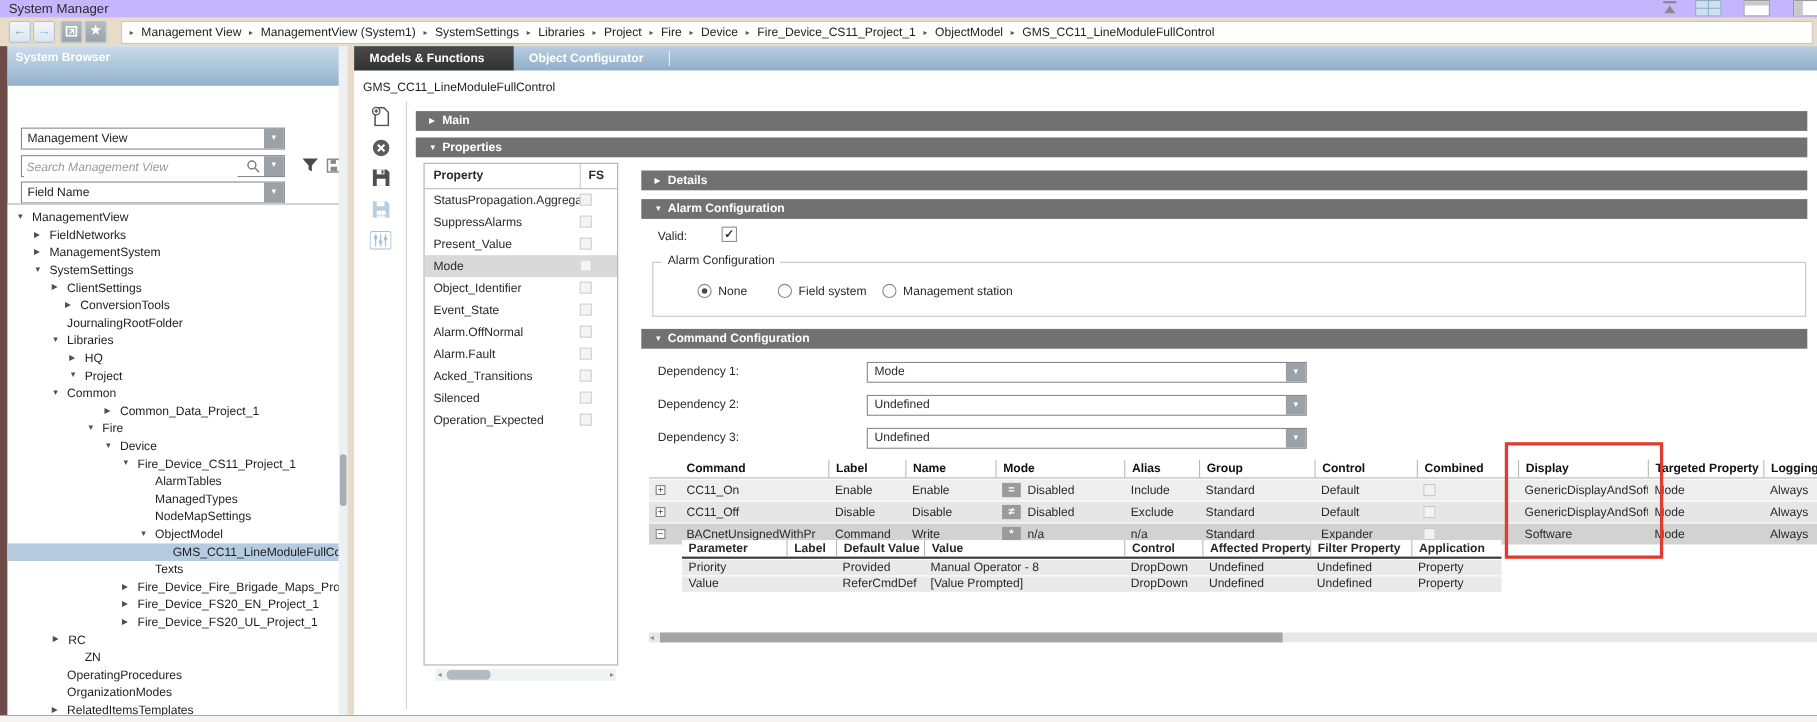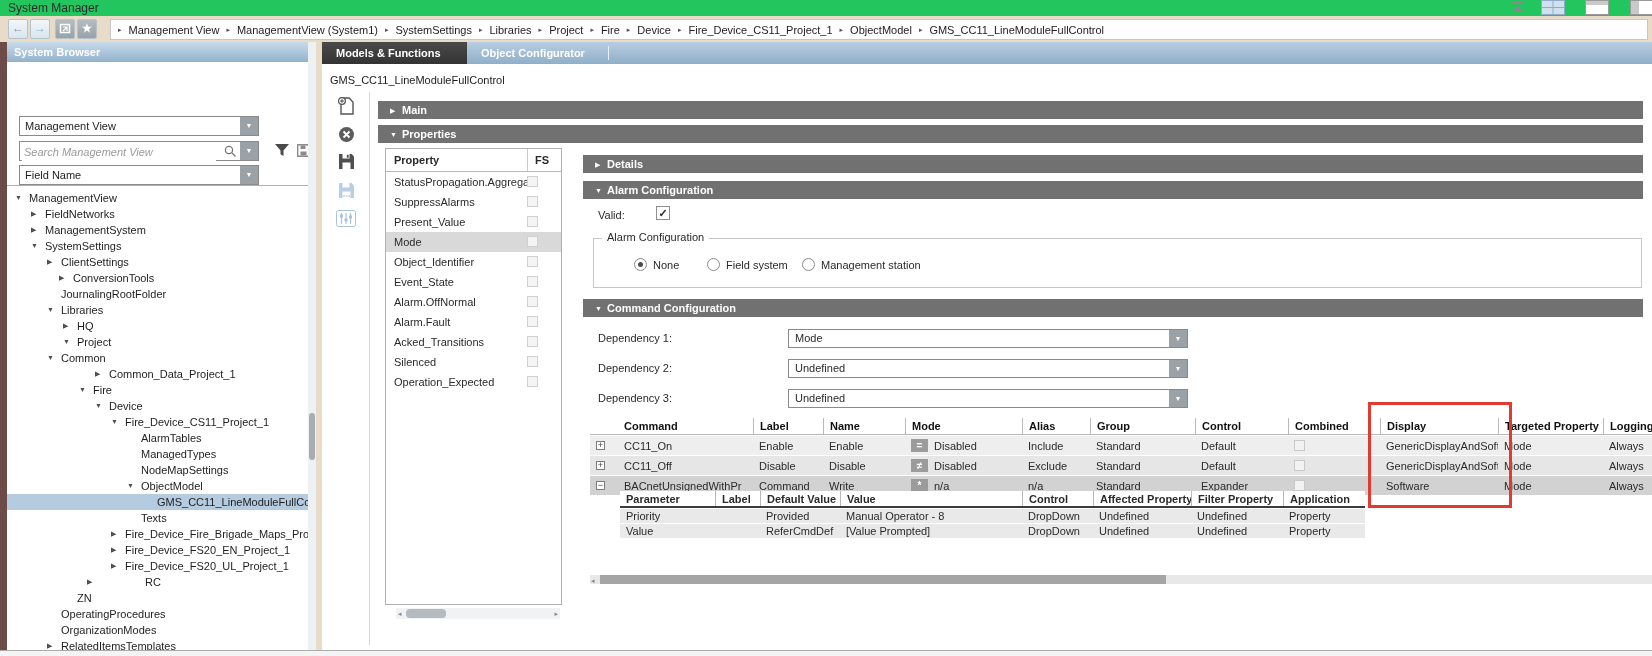--- a/index.html
+++ b/index.html
@@ -1,35 +1,35 @@
 <!DOCTYPE html>
 <html><head>
 <meta charset="utf-8">
 <style>
   html,body{margin:0;padding:0;}
   body{font-family:"Liberation Sans",sans-serif;background:#fff;}
   #app{position:relative;width:1652px;height:656px;overflow:hidden;background:#e8dbc7;font-size:11px;color:#2a2a2a;}
   .abs{position:absolute;}
   
-  .titlebar{left:0;top:0;width:1652px;height:16px;background:#22c55e;}
+  .titlebar{left:0;top:0;width:1652px;height:16px;background:#c4b5fd;}
   .title-text{position:absolute;left:8px;top:1px;font-size:12px;color:#2b2b2b;}
   .tb-ico{position:absolute;top:0;}
   
   .toolbar{left:0;top:16px;width:1652px;height:26px;background:#e8dbc7;}
   .navbtn{position:absolute;top:3px;width:18px;height:18px;border:1px solid #b6c2cc;border-radius:2px;
           background:linear-gradient(#f2f7fb,#d9e5ee);text-align:center;line-height:17px;font-size:12px;font-weight:bold;}
   .navbtn.dark{background:linear-gradient(#b3bcc3,#98a2a9);color:#fff;}
   .crumbbar{position:absolute;left:110px;top:3px;width:1536px;height:19px;background:#fff;border:1px solid #c6c6c6;
             display:flex;align-items:center;overflow:hidden;white-space:nowrap;}
   .crumb-sep{color:#555;font-size:7px;margin:0 7px;flex:0 0 auto;}
   .crumb-item{color:#222;flex:0 0 auto;}
   
   .left-strip{left:0;top:42px;width:7px;height:608px;background:#6d4b46;}
   .sidebar{left:7px;top:42px;width:301px;height:608px;background:#fff;}
-  .sb-header{position:absolute;left:0;top:0;width:301px;height:20px;background:linear-gradient(#c9dbeb,#92b2cc);
+  .sb-header{position:absolute;left:0;top:0;width:301px;height:36px;background:linear-gradient(#c9dbeb,#92b2cc);
              color:#fff;font-weight:bold;line-height:20px;padding-left:7px;box-sizing:border-box;}
   .combo{position:absolute;left:12px;width:240px;height:20px;border:1px solid #8a8a8a;background:#fff;box-sizing:border-box;}
   .combo .cval{position:absolute;left:5px;top:3px;color:#1d1d1d;}
   .dd-btn{position:absolute;right:0;top:0;width:18px;height:100%;background:#9aa1a7;color:#fff;text-align:center;}
   .dd-btn span{font-size:7px;line-height:18px;}
   .searchbox{position:absolute;left:12px;top:99px;width:240px;height:20px;border:1px solid #8a8a8a;background:#fff;box-sizing:border-box;}
   .searchbox input{position:absolute;left:2px;top:1px;width:190px;height:16px;border:0;outline:none;
                    font-family:"Liberation Sans",sans-serif;font-size:11px;color:#333;}
   .searchbox input::placeholder{font-style:italic;color:#9a9a9a;}
   .mag{position:absolute;right:21px;top:3px;}
@@ -305,21 +305,21 @@
           <span class="tree-label">Fire_Device_Fire_Brigade_Maps_Project_1</span>
         </div>
         <div class="tree-row" style="padding-left: 104px;">
           <span class="tw">▶</span>
           <span class="tree-label">Fire_Device_FS20_EN_Project_1</span>
         </div>
         <div class="tree-row" style="padding-left: 104px;">
           <span class="tw">▶</span>
           <span class="tree-label">Fire_Device_FS20_UL_Project_1</span>
         </div>
-        <div class="tree-row" style="padding-left: 80px; gap: 44px;">
+        <div class="tree-row" style="padding-left: 41px;">
           <span class="tw">▶</span>
           <span class="tree-label">RC</span>
         </div>
         <div class="tree-row" style="padding-left: 56px;">
           <span class="tw"></span>
           <span class="tree-label">ZN</span>
         </div>
         <div class="tree-row" style="padding-left: 40px;">
           <span class="tw"></span>
           <span class="tree-label">OperatingProcedures</span>

